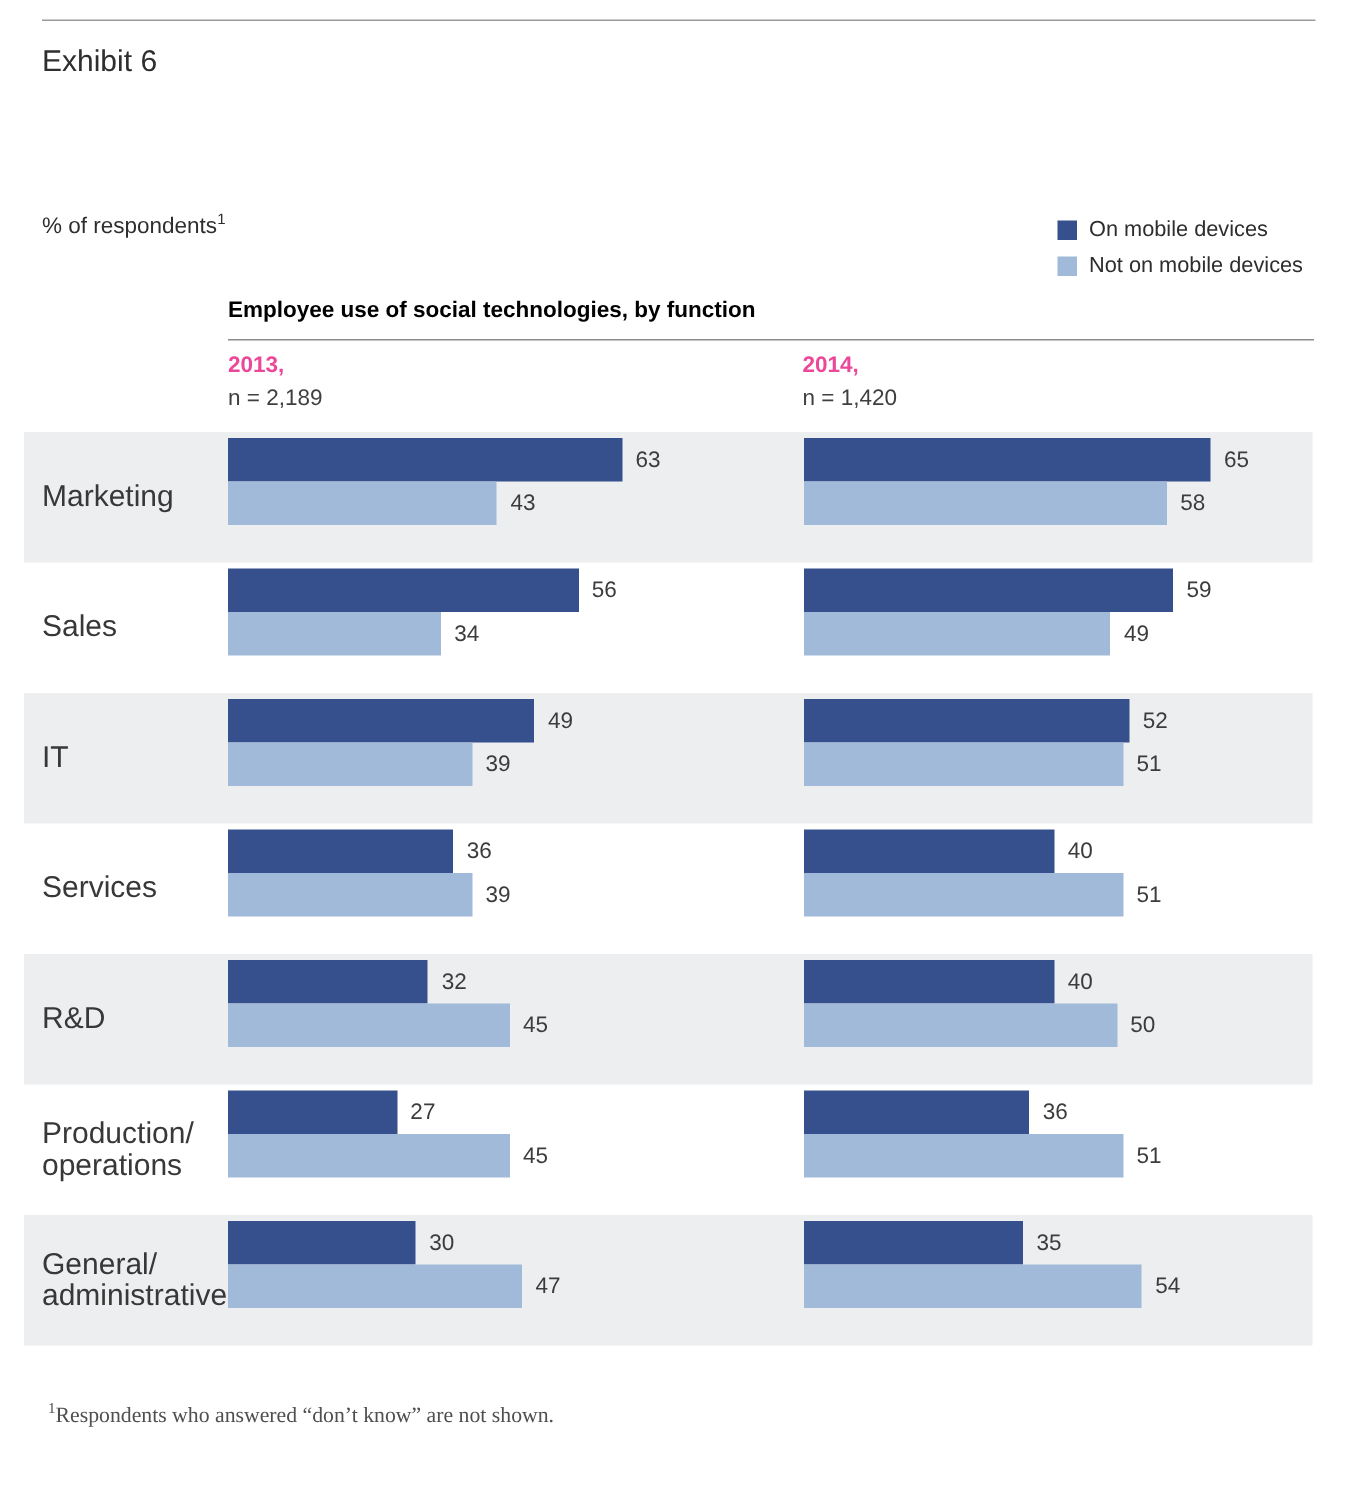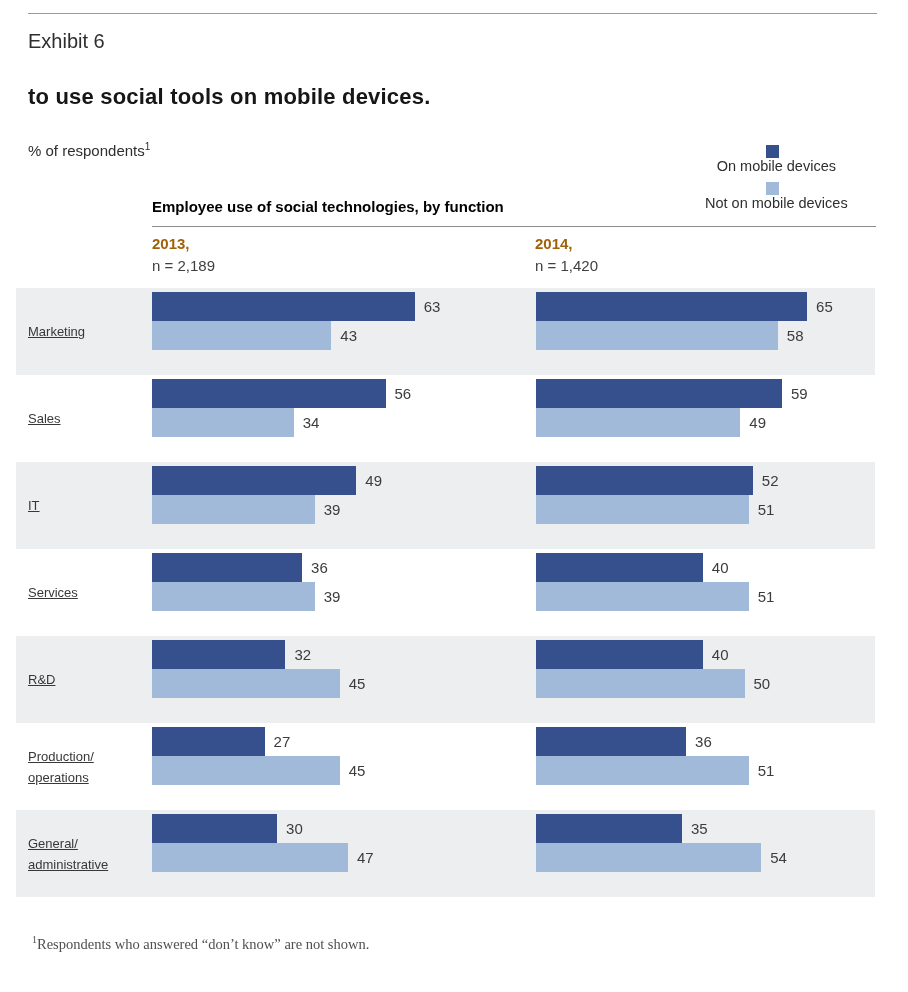--- a/index.html
+++ b/index.html
@@ -23,45 +23,44 @@
     position: absolute; left: 28px; top: 52px;
     font-size: 22px; font-weight: bold; line-height: 30px;
     color: #161616; letter-spacing: 0.2px;
   }
   .unit-label {
     position: absolute; left: 28px; top: 141px;
     font-size: 15px; color: #2e2e2e;
   }
   .unit-label sup { font-size: 10px; }
   .legend { position: absolute; left: 705px; top: 145px; }
-  .legend-item { display: flex; align-items: center; margin-bottom: 8px; flex-direction: column; }
+  .legend-item { display: flex; align-items: center; margin-bottom: 8px; }
   .legend-swatch { width: 13px; height: 13px; margin-right: 8px; flex: 0 0 auto; }
   .legend-label { font-size: 14.5px; color: #2e2e2e; white-space: nowrap; }
   .chart-title {
     position: absolute; left: 152px; top: 198px;
     font-size: 15px; font-weight: bold; color: #000000;
   }
   .chart-rule {
     position: absolute; left: 152px; top: 226px;
     width: 724px; height: 1px; background: #8c8c8c;
   }
   .col-head { position: absolute; top: 235px; }
   .col-head.c0 { left: 152px; }
   .col-head.c1 { left: 535px; }
-  .col-year { font-size: 15px; font-weight: bold; color: #a16207; margin-bottom: 5px; }
+  .col-year { font-size: 15px; font-weight: bold; color: #ec4899; margin-bottom: 5px; }
   .col-n { font-size: 15px; color: #3f3f3f; }
   .rows { position: absolute; left: 16px; top: 288px; width: 859px; }
   .row { position: relative; height: 87px; }
   .row.striped { background: #eceef0; }
   .row-label {
     position: absolute; left: 12px; top: 0; height: 100%;
     display: flex; align-items: center;
-    font-size: 13px; line-height: 21px; color: #383838;
+    font-size: 20px; line-height: 21px; color: #383838;
     white-space: pre-line;
-    text-decoration: underline;
   }
   .panel { position: absolute; top: 4px; }
   .panel.p0 { left: 136px; }
   .panel.p1 { left: 520px; }
   .bar-line { display: flex; align-items: center; height: 29px; }
   .bar { height: 29px; flex: 0 0 auto; }
   .bar-value { margin-left: 9px; font-size: 15px; color: #3c3c3c; white-space: nowrap; }
   .footnote {
     position: absolute; left: 32px; top: 934px;
     font-family: Liberation Serif, serif;
@@ -69,21 +68,21 @@
   }
   .footnote sup { font-size: 10px; }
 </style>
 </head>
 <body>
 
 <div class="top-rule"></div>
 
 <div class="exhibit-label">Exhibit 6</div>
 
-<h1 class="title"><br><span>to use social tools on mobile devices.</span></h1>
+<h1 class="title"><br></h1>
 
 <div class="unit-label"><span>% of respondents</span><sup>1</sup></div>
 
 <div class="legend">
   <div class="legend-item">
     <span class="legend-swatch" style="background: rgb(53, 80, 140);"></span>
     <span class="legend-label">On mobile devices</span>
   </div>
   <div class="legend-item">
     <span class="legend-swatch" style="background: rgb(162, 186, 217);"></span>

